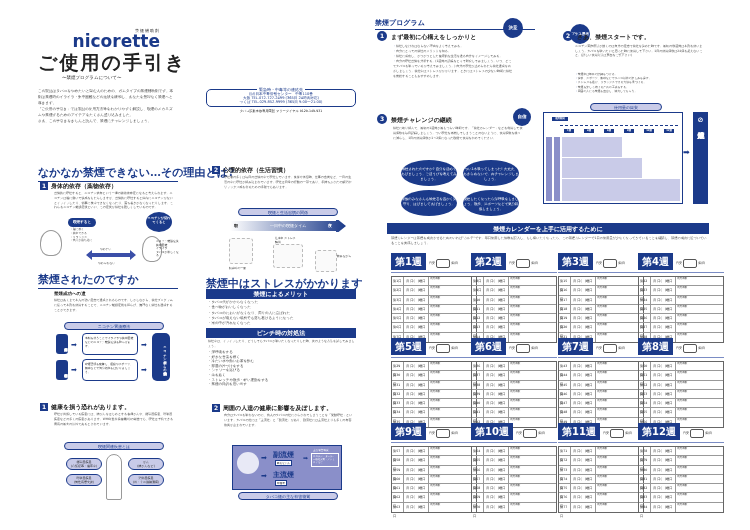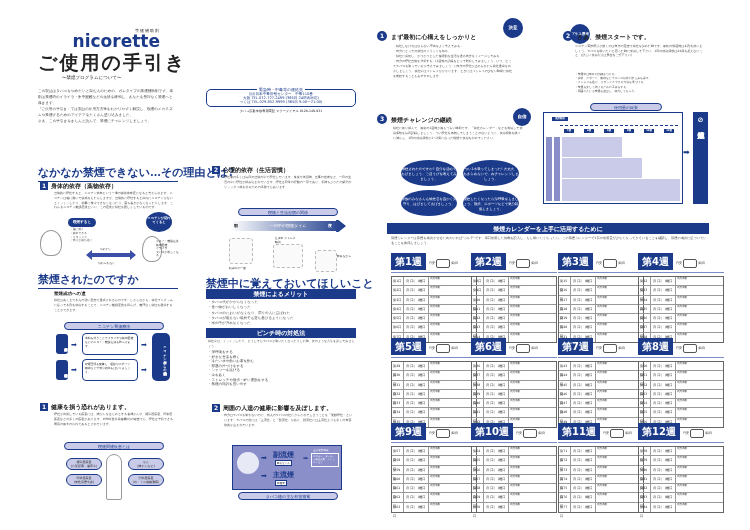--- a/index.html
+++ b/index.html
@@ -126,21 +126,21 @@
     <div class="abs bar" style="left:2px;top:28px;width:12px;height:20px;font-size:3.4px;line-height:4px;padding-top:2px;border-radius:3px;writing-mode:vertical-rl">心理的依存</div>
     <div class="abs" style="left:17px;top:9px;color:#1b3a8a;font-size:7px">➡</div>
     <div class="abs" style="left:17px;top:34px;color:#1b3a8a;font-size:7px">➡</div>
     <div class="abs box" style="left:28px;top:1px;width:56px;height:22px;font-size:2.8px;line-height:4px;padding:2px">本剤を使うことでイライラや集中困難などのニコチン離脱症状を和らげます。</div>
     <div class="abs box" style="left:28px;top:27px;width:56px;height:22px;font-size:2.8px;line-height:4px;padding:2px">喫煙習慣を改善し、運動やスポーツ、趣味などで気分転換をはかりましょう。</div>
     <div class="abs" style="left:87px;top:9px;color:#1b3a8a;font-size:7px">➡</div>
     <div class="abs" style="left:87px;top:34px;color:#1b3a8a;font-size:7px">➡</div>
     <div class="abs bar" style="left:98px;top:1px;width:18px;height:48px;border-radius:5px;font-size:3.2px;line-height:4px;writing-mode:vertical-rl;padding:3px">ニコチン依存からの脱却・禁煙成功</div>
   </div>
 
-  <div class="abs hdr" style="left:206px;top:276px;width:150px">禁煙中に覚えておいてほしいこと</div>
+  <div class="abs hdr" style="left:206px;top:276px;width:150px">禁煙中はストレスがかかります</div>
   <div class="abs bar" style="left:206px;top:289px;width:150px;height:10px;font-size:6px;line-height:10px">禁煙によるメリット</div>
   <ul class="b abs" style="left:208px;top:300px;width:148px">
     <li>タバコ代がかからなくなった</li>
       <li>食べ物がおいしくなった</li>
       <li>タバコのにおいがなくなり、周りの人に喜ばれた</li>
       <li>タバコが吸えない場所でも落ち着けるようになった</li>
       <li>家の中が汚れなくなった</li>
   </ul>
   <div class="abs bar" style="left:206px;top:328px;width:150px;height:10px;font-size:6px;line-height:10px">ピンチ時の対処法</div>
   <div class="abs txt" style="left:208px;top:339px;width:148px;font-size:3px;line-height:4.6px">禁煙中は、イライラしたり、どうしてもタバコが吸いたくなったりした時、次のような方法を試してみましょう。</div>
@@ -189,20 +189,21 @@
     <div class="abs" style="left:40px;top:24px;font-size:7px;font-weight:bold;color:#1b3a8a">主流煙</div>
     <div class="abs" style="left:42px;top:34px;font-size:2.6px;background:#fff;border:1px solid #1b3a8a;padding:0 1px">喫煙者</div>
     <div class="abs" style="left:70px;top:8px;color:#1b3a8a;font-size:6px">➡</div>
     <div class="abs" style="left:80px;top:2px;font-size:2.6px;color:#fff">主な有害物質</div>
     <div class="abs" style="left:78px;top:7px;width:28px;height:14px;border:1px solid #fff;font-size:2.4px;line-height:3.2px;padding:1px;color:#fff">ニコチン・タール・一酸化炭素・アンモニアなど</div>
   </div>
   <div class="abs pill" style="left:238px;top:492px;width:100px">タバコ煙の主な有害物質</div>
 </div>
 
 <div id="right" class="page">
+  <div class="abs hdr" style="left:0;top:18px;width:160px;font-family:'DejaVu Sans',sans-serif;font-size:7px">禁煙プログラム</div>
   <div class="abs circle" style="left:128px;top:18px;width:20px;height:20px;font-size:4.5px;line-height:20px">決意</div>
 
   <div class="abs circle" style="left:2px;top:31px;width:10px;height:10px;font-size:6px;line-height:10px">1</div>
   <div class="abs sub" style="left:16px;top:33px">まず最初に心構えをしっかりと</div>
   <ul class="b sq abs" style="left:18px;top:44px;width:120px">
     <li style="font-size:3px;line-height:5px">禁煙しなければならない理由をよく考えてみる。</li>
     <li style="font-size:3px;line-height:5px">自分にとっての禁煙のメリットを知る。</li>
     <li style="font-size:3px;line-height:5px">禁煙に成功し、がつがつとした健康的な生活を送る自分をイメージしてみる。</li>
     <li style="font-size:3px;line-height:5px">自分の喫煙習慣を分析する。(1週間の記録をとって研究してみましょう。いつ、どこでタバコを吸っているか考えてみましょう。) 自分の喫煙が止められたら禁煙達成をめざしましょう。禁煙中はストレスがかかります。ときにはストレスの少ない時期に禁煙を開始することもおすすめします。</li>
   </ul>

